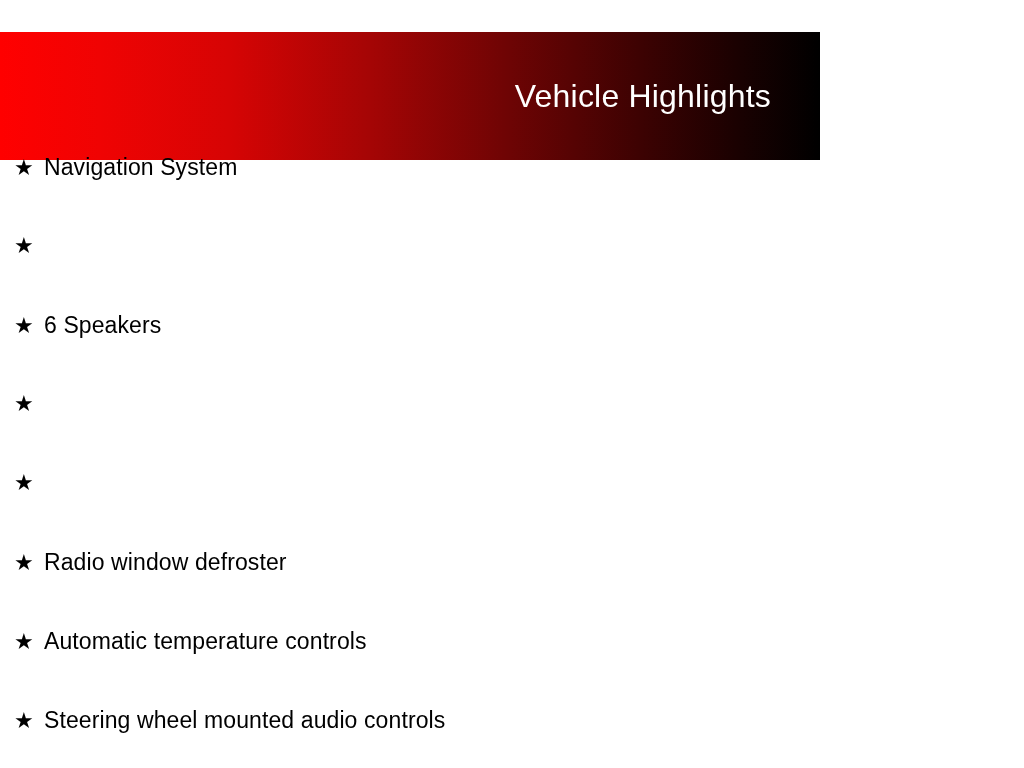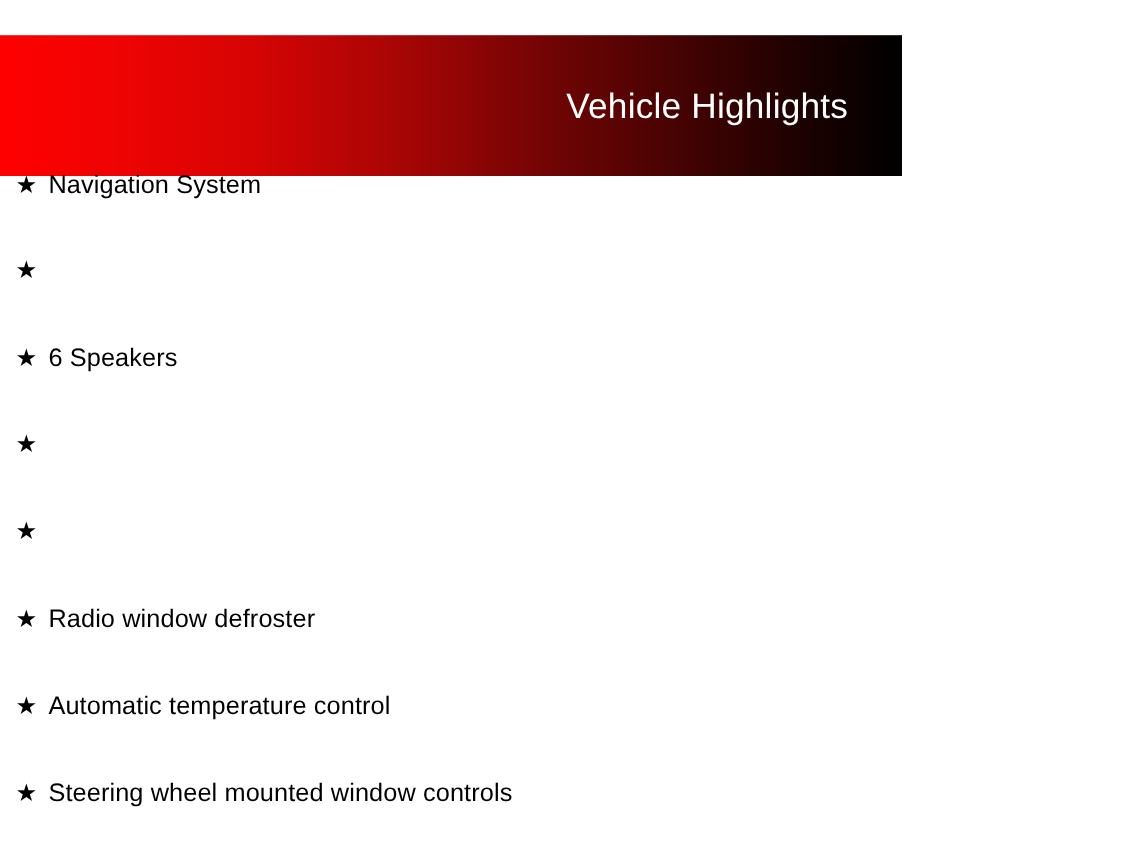--- a/index.html
+++ b/index.html
@@ -116,23 +116,23 @@
       <span class="bullet-star">★</span>
     </li>
 
     <li class="highlight-item">
       <span class="bullet-star">★</span>
       <span class="highlight-text">Radio window defroster</span>
     </li>
 
     <li class="highlight-item">
       <span class="bullet-star">★</span>
-      <span class="highlight-text">Automatic temperature control</span>
+      <span class="highlight-text">Automatic temperature controls</span>
     </li>
 
     <li class="highlight-item">
       <span class="bullet-star">★</span>
-      <span class="highlight-text">Steering wheel mounted window controls</span>
+      <span class="highlight-text">Steering wheel mounted audio controls</span>
     </li>
 
   </ul>
 
 </div>
 
 </body></html>

